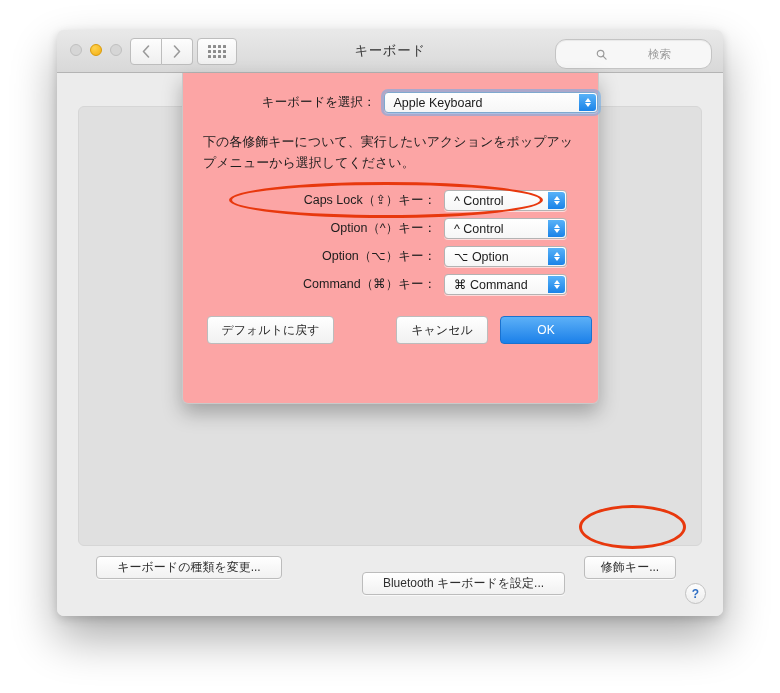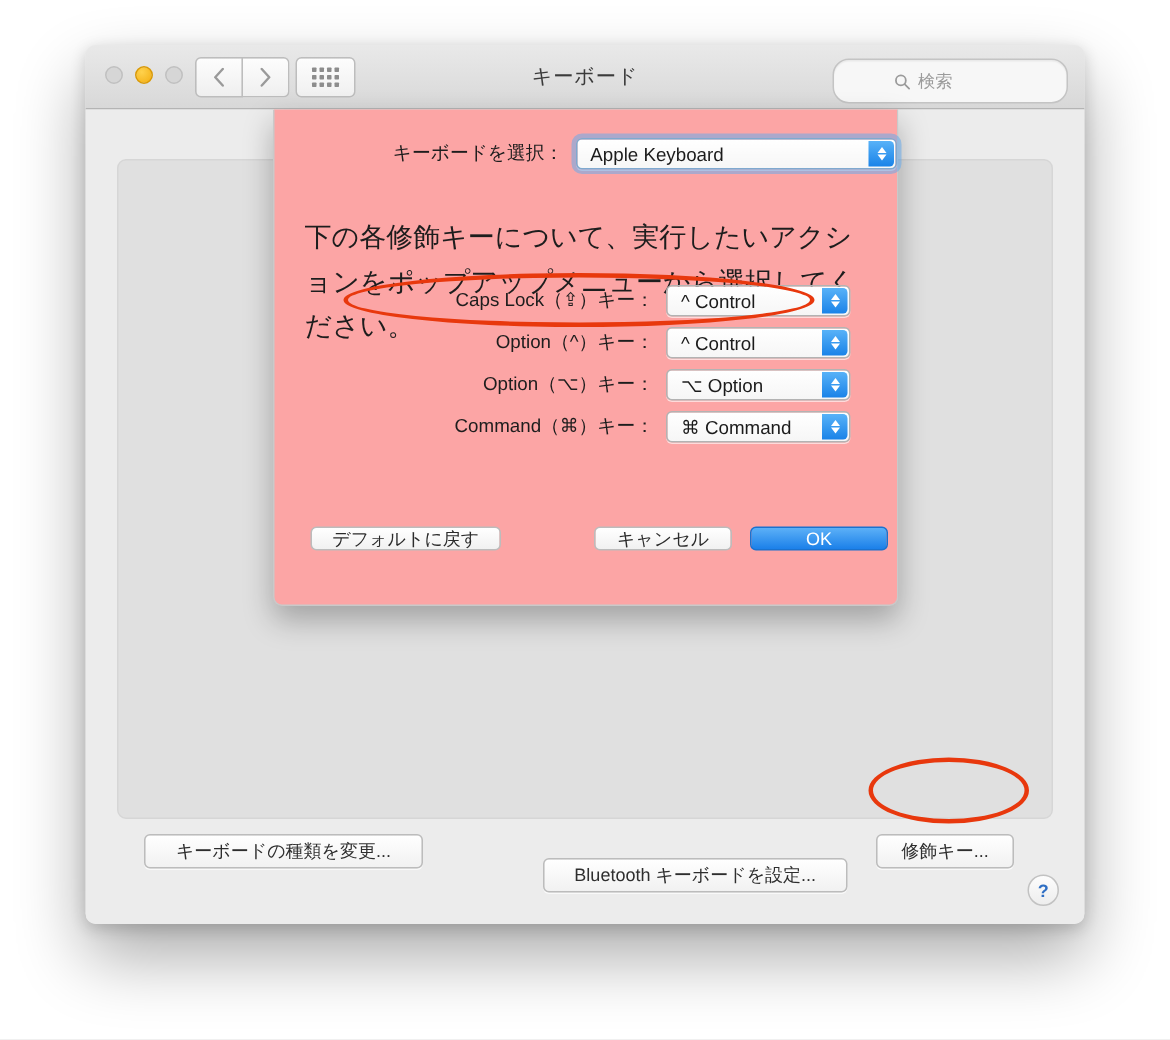--- a/index.html
+++ b/index.html
@@ -115,20 +115,21 @@
     width: 157px;
     height: 22px;
     border-radius: 11px;
     background: #f7f7f7;
     border: 1px solid #c4c4c4;
     box-shadow: inset 0 1px 1px rgba(0,0,0,0.06);
     display: flex;
     align-items: center;
     padding: 14px 8px;
     box-sizing: border-box;
+    gap: 36px;
   }
   .search-icon {
     width: 11px; height: 11px;
     margin-left: 32px;
     margin-right: 5px;
     flex: none;
   }
   .search-ph {
     font-size: 11.5px;
     color: #9b9b9b;
@@ -259,50 +260,48 @@
     outline: 3px solid rgba(106,171,235,0.55);
     outline-offset: 0px;
     border-color: #7fa9cf;
   }
 
   .desc {
     position: absolute;
     left: 20px;
     top: 58px;
     width: 378px;
-    font-size: 18px;
+    font-size: 13px;
     color: #1d1d1d;
     line-height: 1.65;
-    margin-top: 13px;
   }
 
   .mod-row { left: 0; }
   .mod-row .lbl { width: 253px; padding-right: 8px; }
   .mod-row .popup { width: 123px; }
   #row-caps    { top: 117px; width: 100%; }
   #row-control { top: 145px; width: 100%; }
   #row-option  { top: 173px; width: 100%; }
   #row-command { top: 201px; width: 100%; }
 
   .sheet-buttons {
     position: absolute;
     left: 0; right: 0;
     top: 243px;
     height: 24px;
   }
   .sbtn {
     position: absolute;
-    height: 16px;
+    height: 28px;
     border-radius: 4px;
     font-size: 12px;
     display: flex;
     align-items: center;
     justify-content: center;
     box-sizing: border-box;
-    margin-top: 35px;
   }
   .sbtn.plain {
     background: linear-gradient(to bottom, #ffffff, #f1f1f1);
     border: 1px solid #bcbcbc;
     color: #2b2b2b;
   }
   .sbtn.default {
     background: linear-gradient(to bottom, #5cb0f7, #1b80e9);
     border: 1px solid #1a72cf;
     color: #ffffff;

